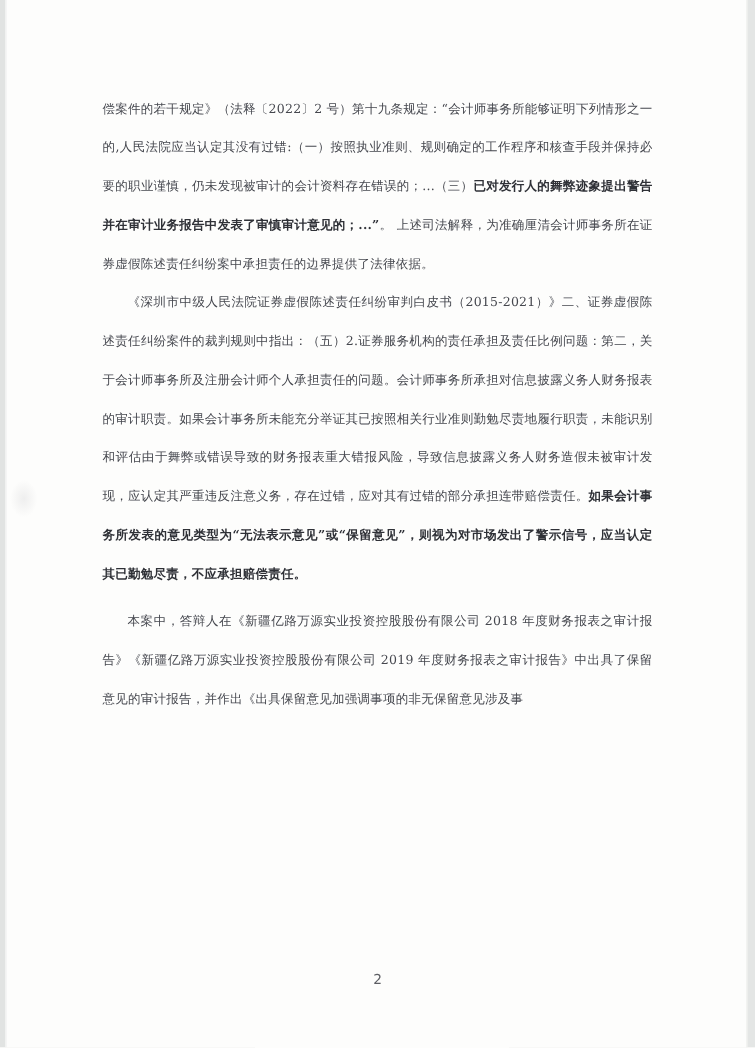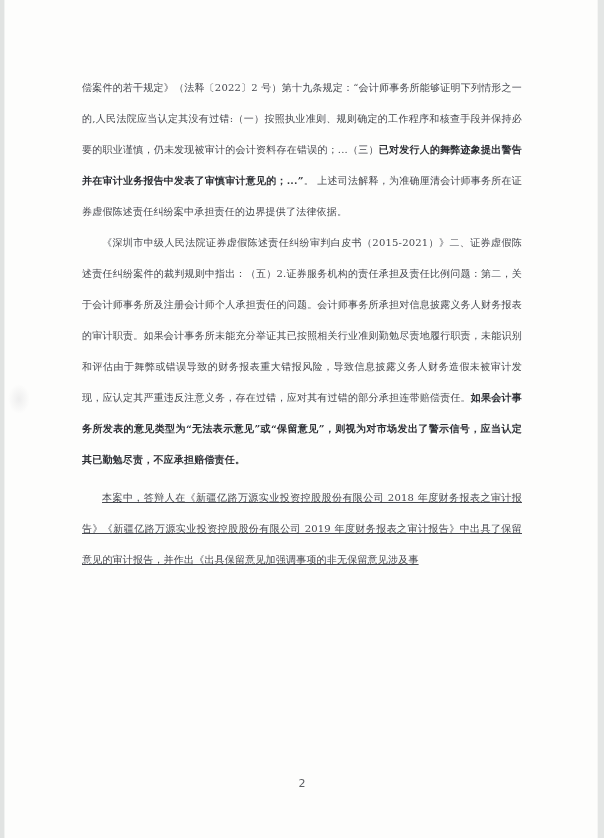--- a/index.html
+++ b/index.html
@@ -50,21 +50,20 @@
     letter-spacing: 0.2px;
   }
   .content p {
     margin: 0;
   }
   .content p.indent {
     text-indent: 2em;
   }
   .content p.spaced {
     margin-top: 7px;
-    text-decoration: underline;
   }
   .content .b {
     font-weight: bold;
     color: #2f3137;
   }
   .page-number {
     position: absolute;
     top: 777px;
     left: 0;
     width: 100%;

